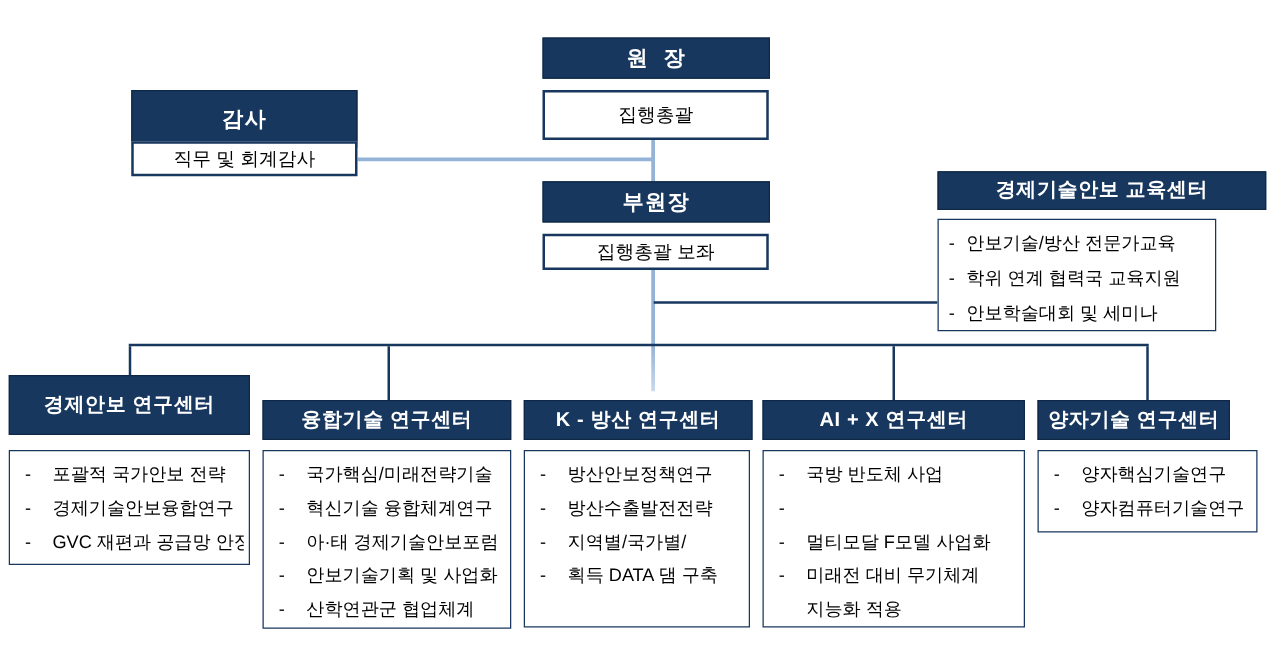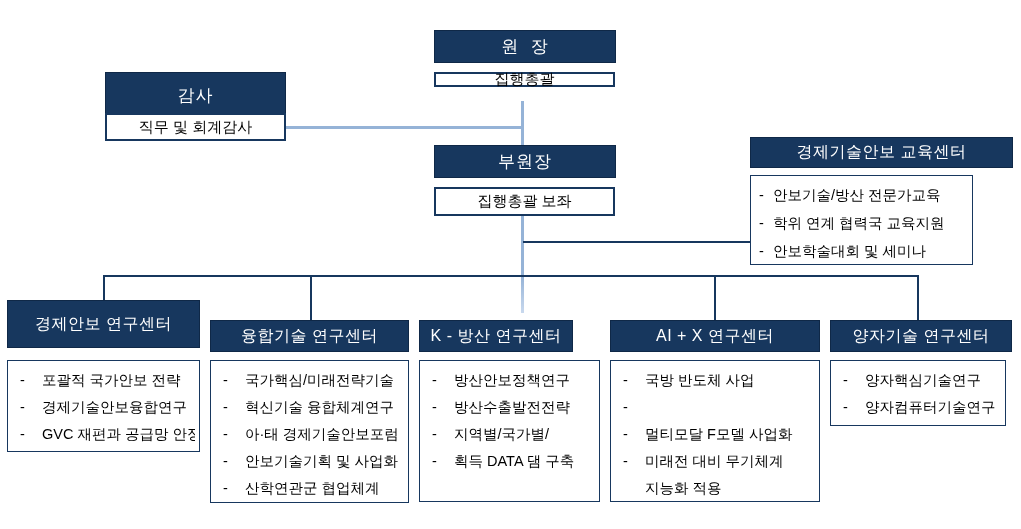--- a/index.html
+++ b/index.html
@@ -16,21 +16,21 @@
     overflow:hidden;
   }
   
   .ln{position:absolute;}
   .ln.light{background:var(--line-light);}
   .ln.light.fade{background:linear-gradient(to bottom,var(--line-light) 0%,var(--line-light) 62%,#c9d9ee 100%);}
   .ln.dark{background:var(--line-dark);}
   
   .hbox{
     position:absolute;background:var(--navy);border:1px solid #0f2847;
-    color:#fff;font-weight:normal;display:flex;align-items:center;justify-content:center;
+    color:#fff;font-weight:bold;display:flex;align-items:center;justify-content:center;
     box-sizing:border-box;letter-spacing:1px;white-space:pre;
   }
   .hbox.big{font-size:17px;}
   .hbox.sm{font-size:16px;letter-spacing:0.5px;}
   
   .wbox{
     position:absolute;background:#fff;border:2px solid var(--navy);
     color:var(--ink);font-size:15px;display:flex;align-items:center;justify-content:center;
     box-sizing:border-box;white-space:pre;
   }
@@ -58,21 +58,21 @@
   <div class="ln dark" style="left:523px;top:241px;width:227px;height:2px"></div>
   <div class="ln dark" style="left:103px;top:275px;width:816px;height:2px"></div>
   <div class="ln dark" style="left:103px;top:277px;width:2px;height:43px"></div>
   <div class="ln dark" style="left:310px;top:277px;width:2px;height:43px"></div>
   <div class="ln dark" style="left:714px;top:277px;width:2px;height:43px"></div>
   <div class="ln dark" style="left:917px;top:277px;width:2px;height:43px"></div>
 
   <div class="hbox big" style="left:434px;top:30px;width:182px;height:33px">
     <span>원  장</span>
   </div>
-  <div class="wbox" style="left:434px;top:72px;width:181px;height:15px">
+  <div class="wbox" style="left:434px;top:72px;width:181px;height:40px">
     <span>집행총괄</span>
   </div>
 
   <div class="hbox big" style="left:105px;top:72px;width:181px;height:46px">
     <span>감사</span>
   </div>
   <div class="wbox" style="left:105px;top:113px;width:181px;height:28px">
     <span>직무 및 회계감사</span>
   </div>
 
@@ -105,42 +105,42 @@
     <span>융합기술 연구센터</span>
   </div>
   <div class="items cn" style="left:210px;top:360px;width:199px;height:143px">
       <div class="item"><span class="dash">-</span><span class="txt">국가핵심/미래전략기술</span></div>
       <div class="item"><span class="dash">-</span><span class="txt">혁신기술 융합체계연구</span></div>
       <div class="item"><span class="dash">-</span><span class="txt">아·태 경제기술안보포럼</span></div>
       <div class="item"><span class="dash">-</span><span class="txt">안보기술기획 및 사업화</span></div>
       <div class="item"><span class="dash">-</span><span class="txt">산학연관군 협업체계</span></div>
     </div>
 
-  <div class="hbox sm" style="left:419px;top:320px;width:154px;height:32px">
+  <div class="hbox sm" style="left:419px;top:320px;width:183px;height:32px">
     <span>K - 방산 연구센터</span>
   </div>
   <div class="items cn" style="left:419px;top:360px;width:181px;height:142px">
       <div class="item"><span class="dash">-</span><span class="txt">방산안보정책연구</span></div>
       <div class="item"><span class="dash">-</span><span class="txt">방산수출발전전략</span></div>
       <div class="item"><span class="dash">-</span><span class="txt">지역별/국가별/</span></div>
       <div class="item"><span class="dash">-</span><span class="txt">획득 DATA 댐 구축</span></div>
     </div>
 
   <div class="hbox sm" style="left:610px;top:320px;width:210px;height:32px">
     <span>AI + X 연구센터</span>
   </div>
   <div class="items cn" style="left:610px;top:360px;width:210px;height:142px">
       <div class="item"><span class="dash">-</span><span class="txt">국방 반도체 사업</span></div>
       <div class="item"><span class="dash">-</span></div>
       <div class="item"><span class="dash">-</span><span class="txt">멀티모달 F모델 사업화</span></div>
       <div class="item"><span class="dash">-</span><span class="txt">미래전 대비 무기체계</span></div>
       <div class="item cont"><span class="dash"></span><span class="txt">지능화 적용</span></div>
     </div>
 
-  <div class="hbox sm" style="left:830px;top:320px;width:182px;height:32px">
+  <div class="hbox sm" style="left:830px;top:320px;width:154px;height:32px">
     <span>양자기술 연구센터</span>
   </div>
   <div class="items cn" style="left:830px;top:360px;width:176px;height:66px">
       <div class="item"><span class="dash">-</span><span class="txt">양자핵심기술연구</span></div>
       <div class="item"><span class="dash">-</span><span class="txt">양자컴퓨터기술연구</span></div>
     </div>
 
 </div>
 
 </body></html>

